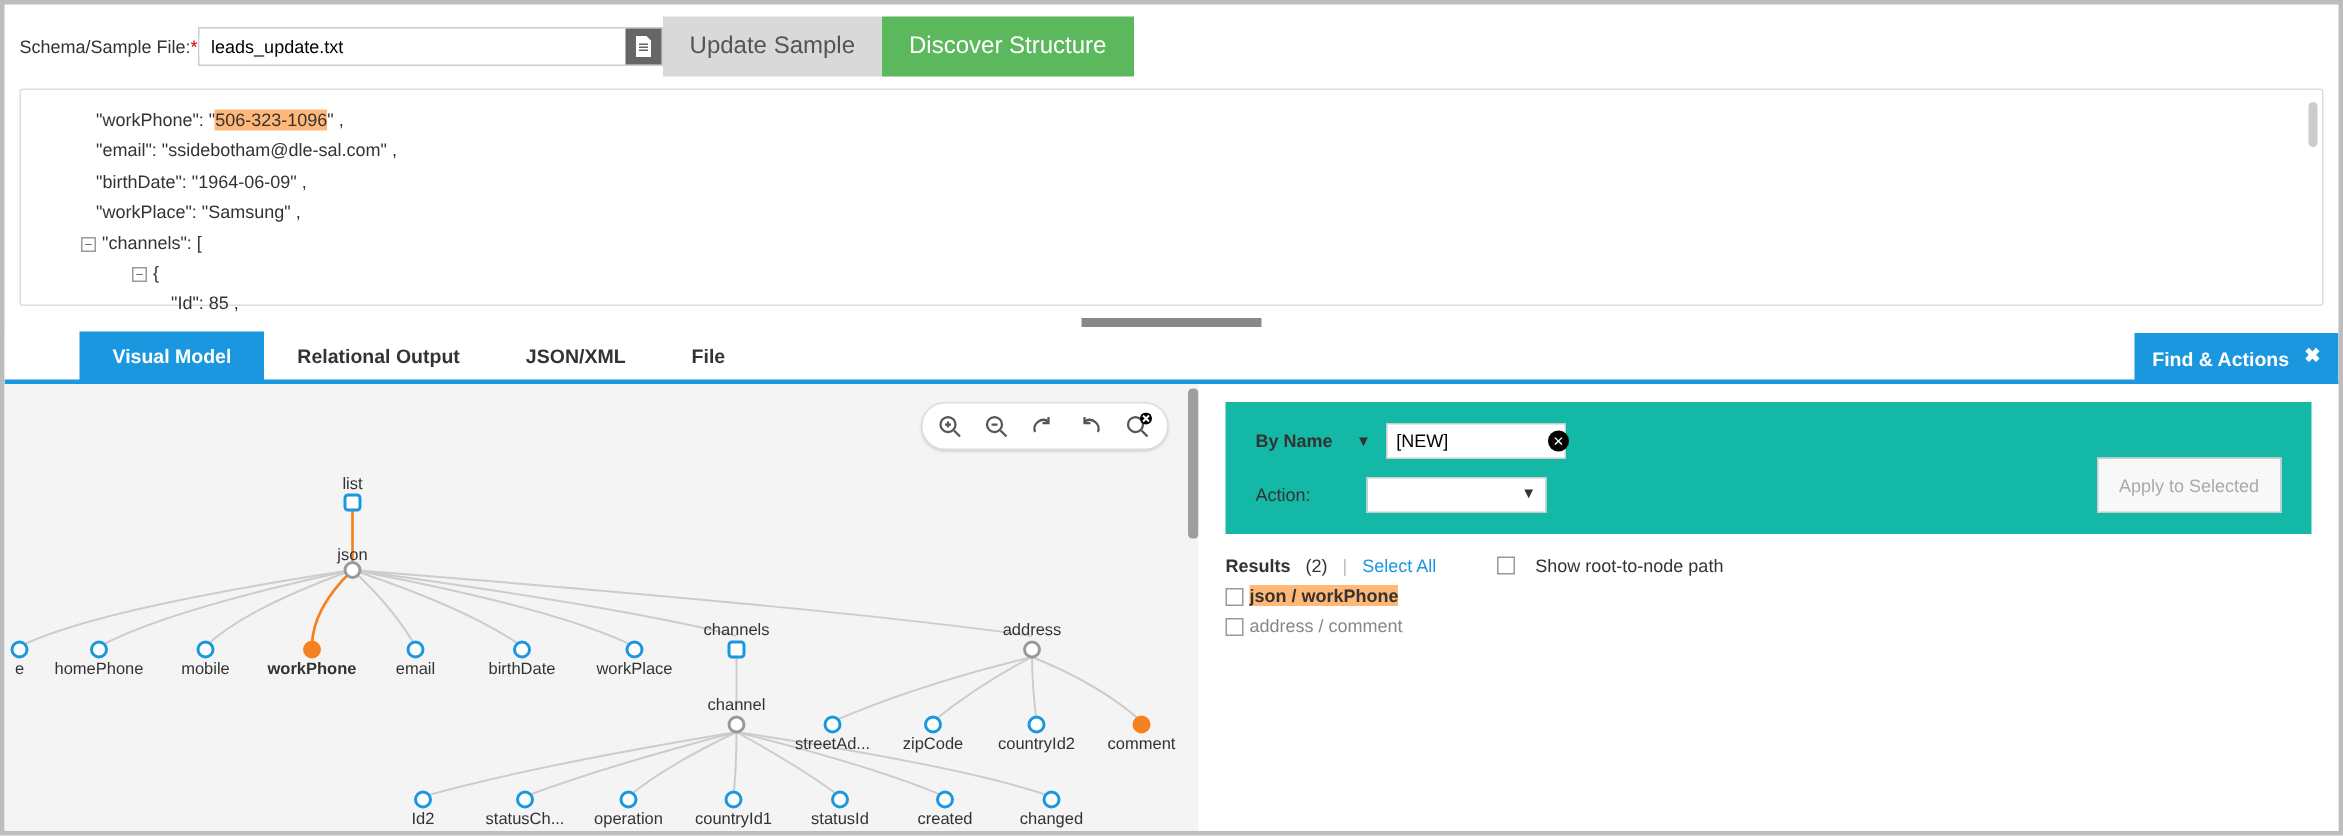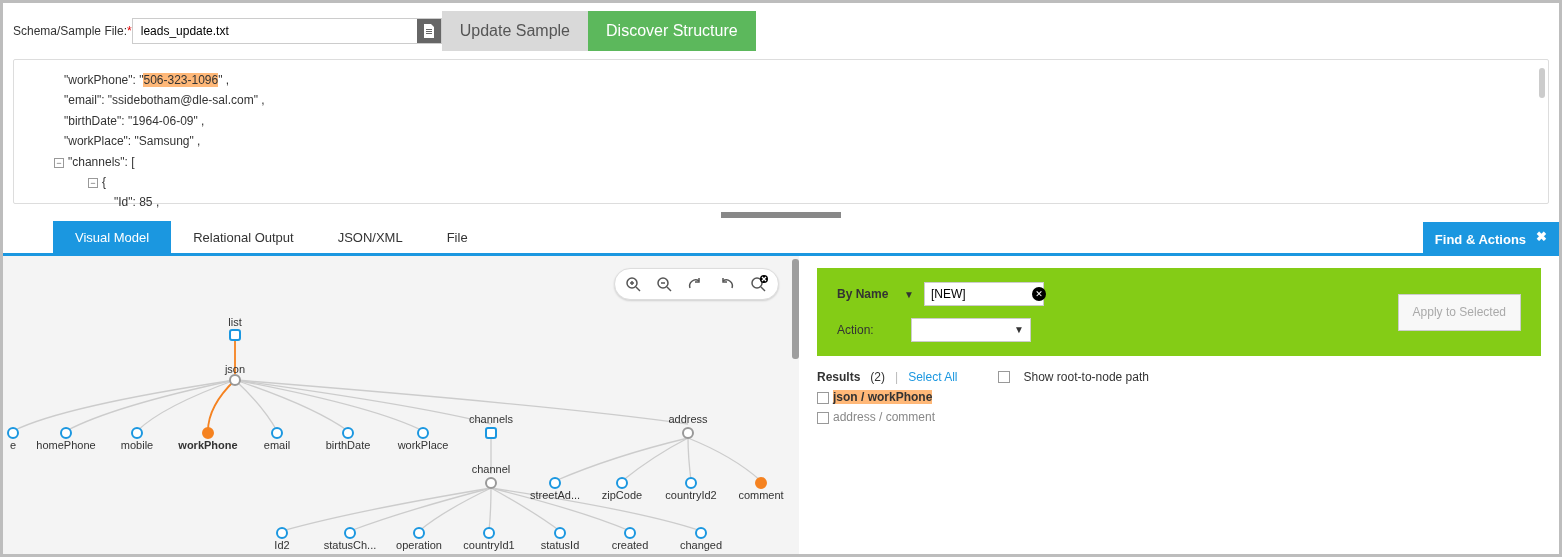--- a/index.html
+++ b/index.html
@@ -14,31 +14,31 @@
 .btn-grey{background:#d9d9d9;color:#555}
 .btn-green{background:#5cb85c;color:#fff}
 .sample{border:1px solid #ddd;margin:0 10px 8px 10px;height:145px;padding:10px 30px;line-height:1.7;font-size:12px;color:#333;position:relative;border-radius:2px}
 .sample .line{white-space:pre}
 .hl{background:#ffb878}
 .tree-tog{display:inline-block;width:10px;height:10px;border:1px solid #999;font-size:9px;line-height:9px;text-align:center;margin-right:4px;color:#666}
 .minisb{position:absolute;right:3px;top:8px;width:6px;height:30px;background:#ccc;border-radius:3px}
 .divider{height:10px;position:relative}
 .divider .grip{position:absolute;left:50%;top:0;transform:translateX(-50%);width:120px;height:6px;background:#888}
 .tabbar{display:flex;align-items:center;border-bottom:3px solid #1b97e0;height:34px;position:relative;background:#fff}
-.tab{padding:0 22px;height:34px;line-height:34px;font-size:13px;color:#333;cursor:pointer;font-weight:normal}
+.tab{padding:0 22px;height:34px;line-height:34px;font-size:13px;color:#333;cursor:pointer;font-weight:bold}
 .tab.active{background:#1b97e0;color:#fff}
 .tab-right{position:absolute;right:0;top:0;height:34px;background:#1b97e0;color:#fff;display:flex;align-items:center;padding:0 12px;font-size:13px;font-weight:bold;gap:10px}
 .tab-right .close{font-size:13px;cursor:pointer;color:#fff;margin-bottom:6px}
 .workarea{display:flex;height:305px}
 .canvas{flex:1;background:#f4f4f4;position:relative;overflow:hidden}
 .canvas-sb{position:absolute;right:0;top:3px;width:7px;height:100px;background:#9e9e9e;border-radius:3px}
 .zoombar{position:absolute;right:20px;top:12px;background:#fff;border:1px solid #ddd;border-radius:18px;height:32px;display:flex;align-items:center;padding:0 10px;gap:14px;box-shadow:0 1px 2px rgba(0,0,0,0.15)}
 .zoombar span{cursor:pointer;color:#555;display:flex;align-items:center}
 .panel{width:760px;background:#fff;padding:12px 18px}
-.form-box{background:#84cc16;padding:14px 20px;display:flex;align-items:center;gap:20px}
+.form-box{background:#14b8a6;padding:14px 20px;display:flex;align-items:flex-end;gap:20px}
 .fcol{display:flex;flex-direction:column;gap:12px}
 .frow{display:flex;align-items:center;gap:10px}
 .frow label{font-size:12px;min-width:64px}
 .sel-wrap{display:flex;align-items:center;gap:3px}
 .dd{font-size:10px}
 .inp{border:1px solid #ccc;height:24px;width:120px;padding:0 6px;font-size:12px}
 .inp-sel{border:1px solid #ccc;height:24px;width:120px;background:#fff;position:relative}
 .inp-sel .ar{position:absolute;right:6px;top:5px;font-size:10px}
 .clear-ic{width:14px;height:14px;background:#000;border-radius:50%;color:#fff;font-size:9px;display:flex;align-items:center;justify-content:center;margin-left:-22px;z-index:2;cursor:pointer}
 .apply{margin-left:auto;border:1px solid #ccc;background:#f8f8f8;color:#aaa;height:37px;padding:0 14px;font-size:12px}

